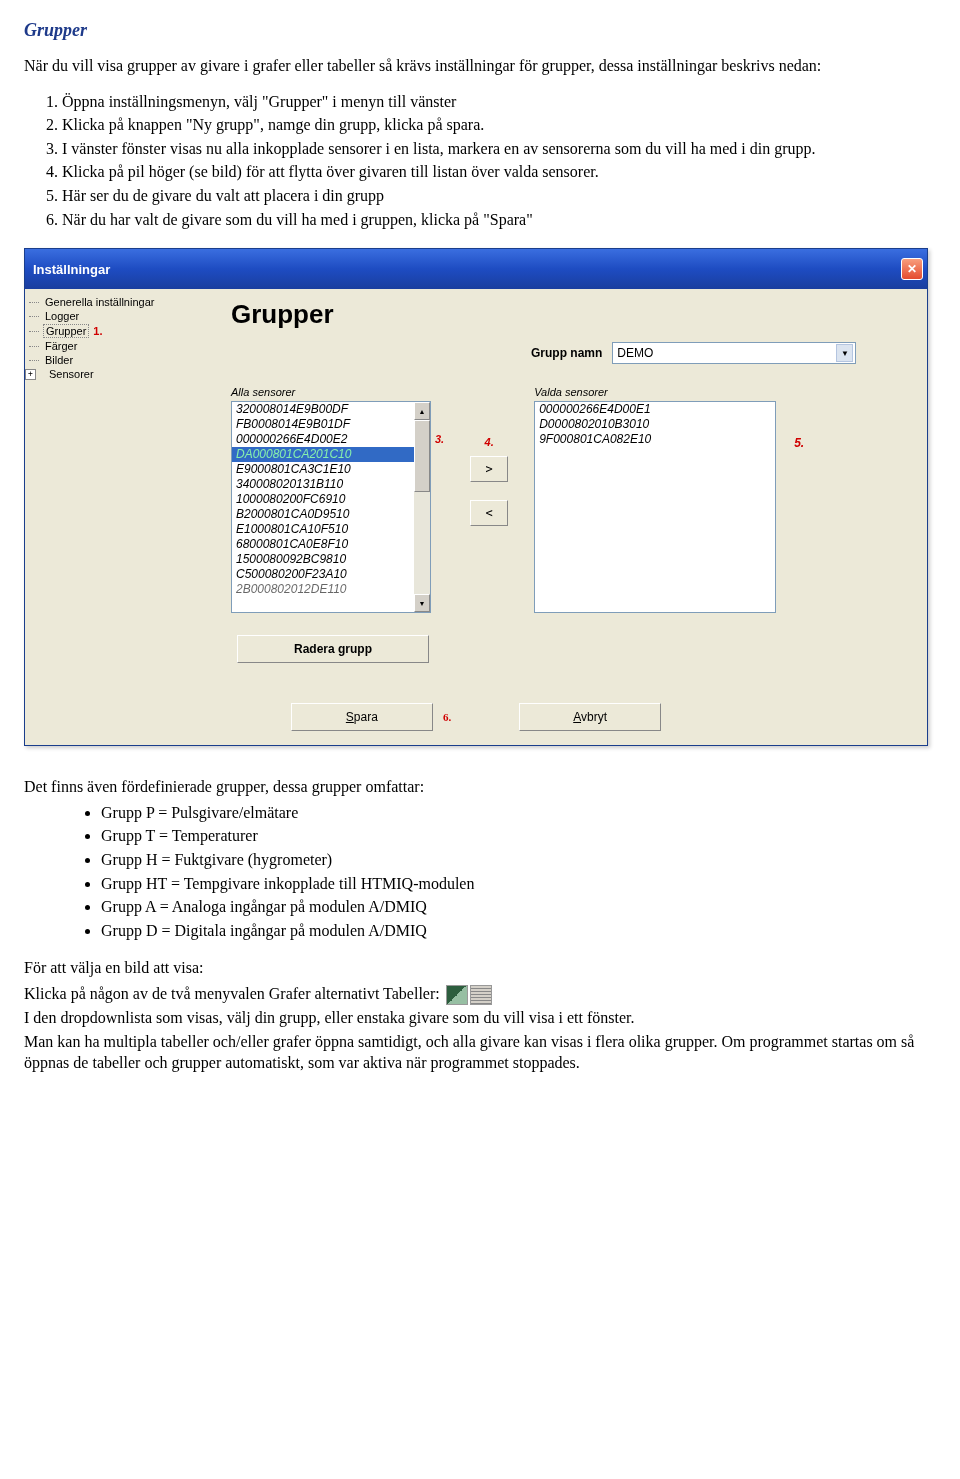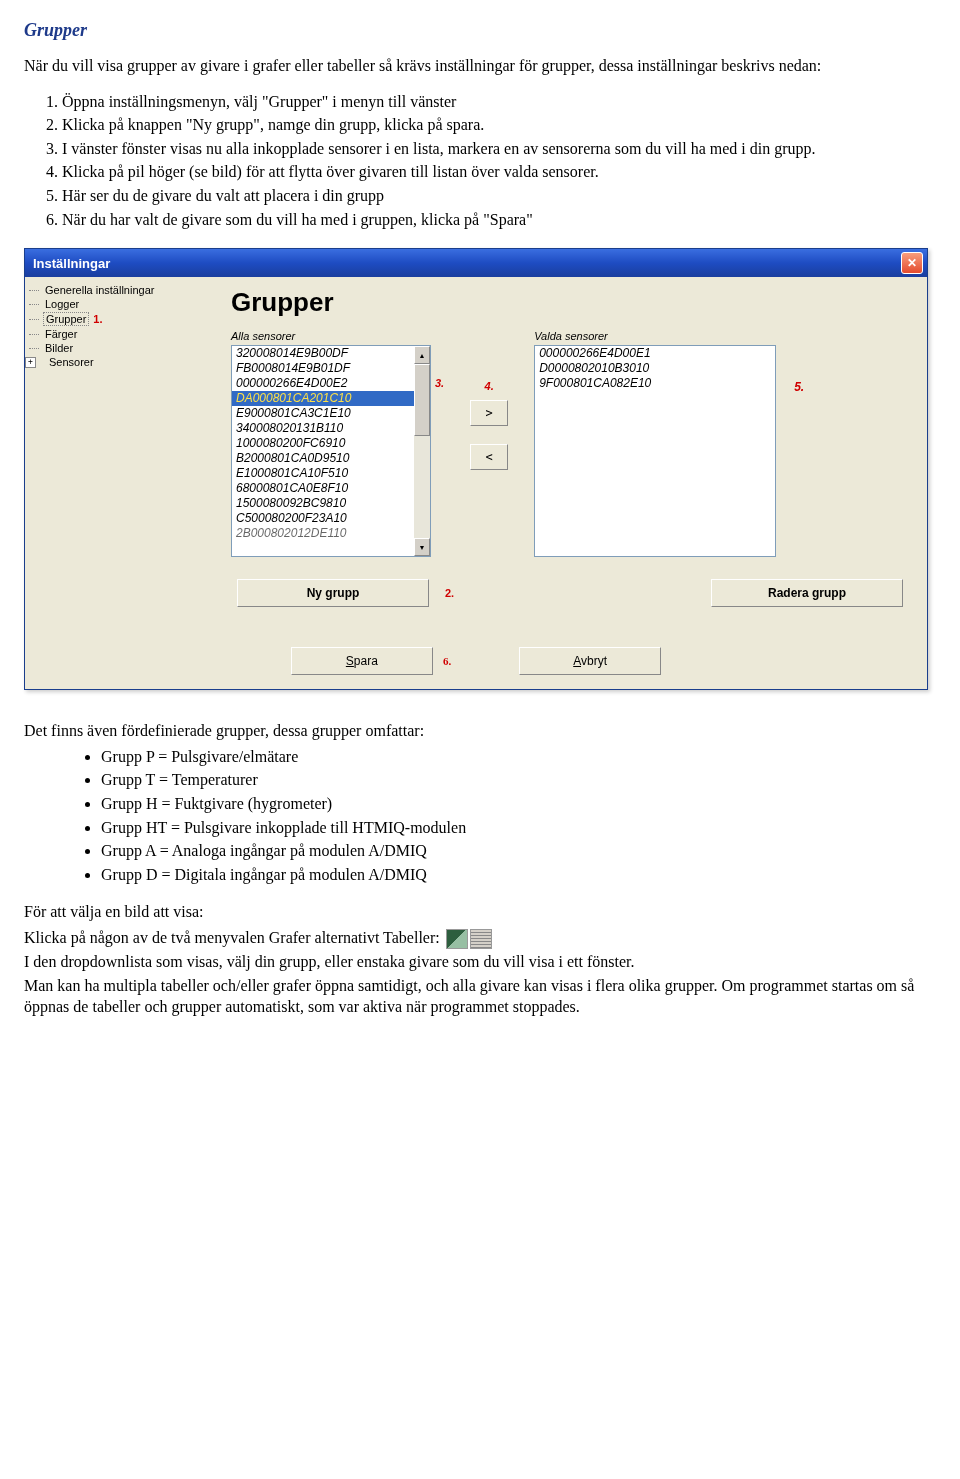--- a/index.html
+++ b/index.html
@@ -32,21 +32,21 @@
     line-height: 1.35;
   }
   .dialog {
     width: 902px;
     border: 1px solid #1a3e8c;
     background: #ece9d8;
     box-shadow: 2px 2px 4px rgba(0,0,0,.2);
     margin-bottom: 30px;
   }
   .titlebar {
-    height: 28px;
+    height: 40px;
     background: linear-gradient(to bottom,#3a6ee0,#1e4cc2 50%,#1a3e9e);
     color: #fff;
     font-family: "Tahoma","Segoe UI",sans-serif;
     font-size: 13px;
     font-weight: bold;
     display: flex;
     align-items: center;
     justify-content: space-between;
     padding: 0 4px 0 8px;
   }
@@ -178,21 +178,21 @@
     width: 198px;
     height: 210px;
     display: flex;
   }
   .listbox.right {
     width: 240px;
     height: 210px;
   }
   .list-items { flex: 1; }
   .list-item { padding: 0 4px; line-height: 15px; white-space: nowrap; }
-  .list-item.sel { background: #316ac5; color: #fde047; }
+  .list-item.sel { background: #316ac5; color: #86efac; }
   .scrollbar {
     width: 16px;
     background: #e8e6da;
     display: flex;
     flex-direction: column;
   }
   .sb-btn {
     height: 16px;
     background: #d4d0c8;
     border: 1px solid #fff;
@@ -343,20 +343,27 @@
       </div>
       <div class="tree-item" style="padding-left:16px;">
         <span class="tree-plus">+</span>
         <span class="tree-label" style="margin-left:4px;">Sensorer</span>
       </div>
     </div>
 
     <div class="main-panel">
       <div class="big-heading">Grupper</div>
 
+      <div class="grp-row">
+        <label>Grupp namn</label>
+        <div class="combo">
+          <span>DEMO</span>
+          <div class="combo-arrow">▼</div>
+        </div>
+      </div>
 
       <div class="cols">
 
         <div class="col">
           <div class="col-label">Alla sensorer</div>
           <div style="display:flex;align-items:flex-start;">
             <div class="listbox left">
               <div class="list-items">
                 <div class="list-item">320008014E9B00DF</div>
                 <div class="list-item">FB0008014E9B01DF</div>
@@ -394,24 +401,20 @@
           <div class="listbox right">
             <div class="list-item">000000266E4D00E1</div>
             <div class="list-item">D0000802010B3010</div>
             <div class="list-item">9F000801CA082E10</div>
           </div>
         </div>
         <span class="right-ann">5.</span>
       </div>
 
       <div class="btn-row">
-        <div style="display:flex;align-items:center;">
-          <div class="win-btn">Ny grupp</div>
-          <span class="red-ann" style="margin-left:16px;">2.</span>
-        </div>
         <div class="win-btn">Radera grupp</div>
       </div>
 
     </div>
   </div>
 
   <div class="bottom-btns">
     <div style="display:flex;align-items:center;">
       <div class="win-btn">
         <span><span class="und">S</span><span>para</span></span>
@@ -422,21 +425,21 @@
       <span><span class="und">A</span><span>vbryt</span></span>
     </div>
   </div>
 </div>
 
 <div class="para" style="margin-bottom:2px;">Det finns även fördefinierade grupper, dessa grupper omfattar:</div>
 <ul class="bullets">
   <li>Grupp P = Pulsgivare/elmätare</li>
   <li>Grupp T = Temperaturer</li>
   <li>Grupp H = Fuktgivare (hygrometer)</li>
-  <li>Grupp HT = Pulsgivare inkopplade till HTMIQ-modulen</li>
+  <li>Grupp HT = Tempgivare inkopplade till HTMIQ-modulen</li>
   <li>Grupp A = Analoga ingångar på modulen A/DMIQ</li>
   <li>Grupp D = Digitala ingångar på modulen A/DMIQ</li>
 </ul>
 
 <div class="para" style="margin-bottom:4px;">För att välja en bild att visa:</div>
 
 <div class="para" style="margin-bottom:2px;">
   <span>Klicka på någon av de två menyvalen Grafer alternativt Tabeller:</span>
   <span class="inline-icons">
     <span class="mini-icon graf"></span>

